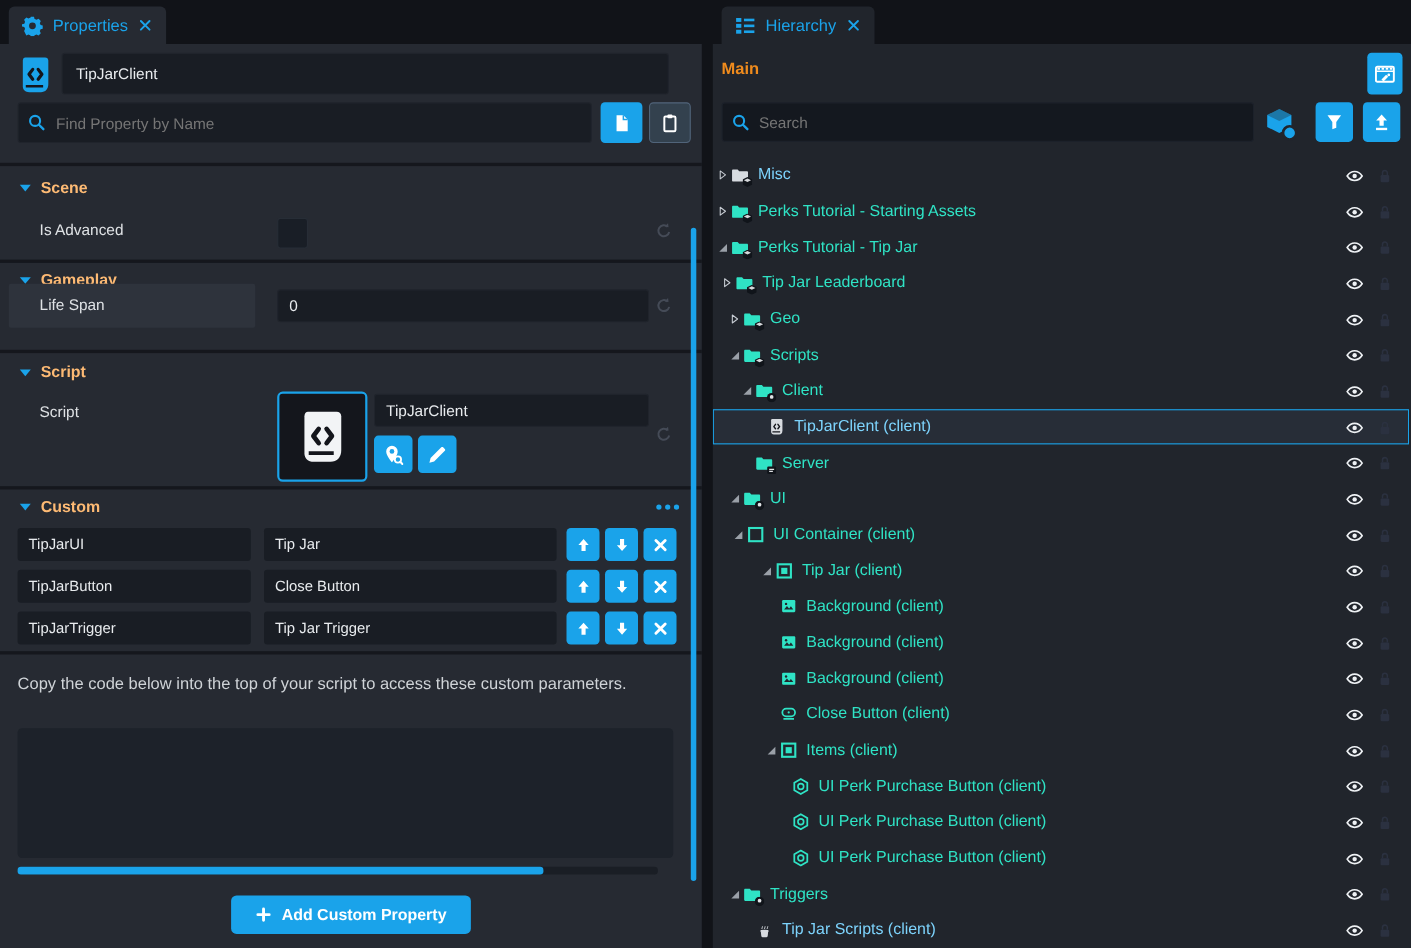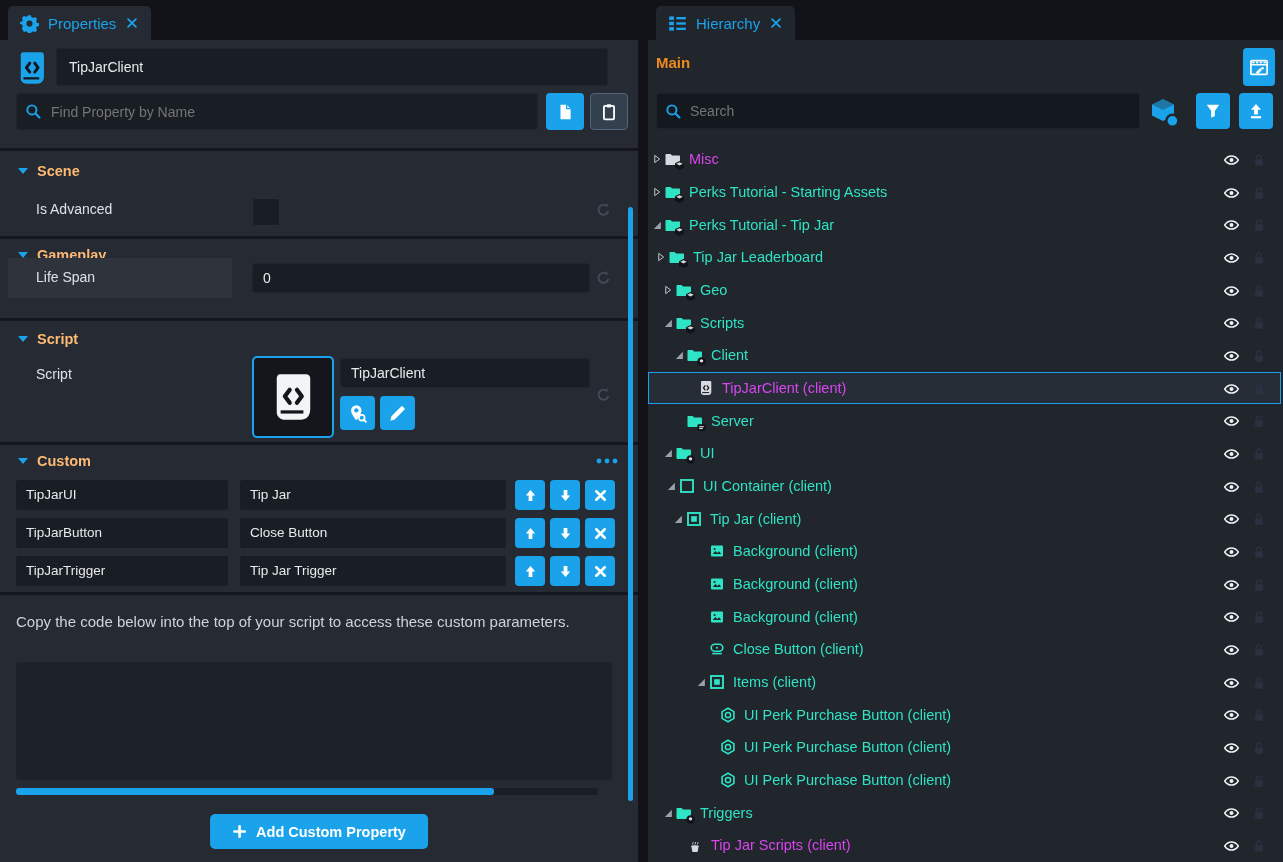--- a/index.html
+++ b/index.html
@@ -99,21 +99,21 @@
   .h-row{position:relative;height:32.68px;display:flex;align-items:center;box-sizing:border-box;
          border:1.5px solid transparent;cursor:pointer;}
   .h-row.selected{background:#272d37;border-color:#1aa3ea;}
   .tri{flex:0 0 12px;width:12px;height:12px;margin-right:2px;color:#c7ccd3;}
   .h-row .tri use{color:inherit;}
   .icon-wrap{position:relative;flex:0 0 16px;width:16px;height:16px;margin-right:8px;}
   .row-icon{width:16px;height:16px;}
   .badge{position:absolute;right:-3px;bottom:-3px;width:9px;height:9px;}
   .h-label{font-size:14.5px;white-space:nowrap;}
   .c-teal .row-icon,.c-teal .h-label{color:#2fe3c5;}
-  .c-white .row-icon,.c-white .h-label{color:#d946ef;}
+  .c-white .row-icon,.c-white .h-label{color:#7dd3fc;}
   .c-white .row-icon{color:#d7dbe0;}
   .eye{position:absolute;right:39px;top:8px;width:19px;height:16px;color:#eef1f4;cursor:pointer;}
   .lockic{position:absolute;right:14px;top:8px;width:14px;height:16px;color:#2b3140;cursor:pointer;}
 </style>
 </head>
 <body>
 
 <svg width="0" height="0" style="position:absolute">
   <defs>
     <symbol id="i-gear" viewBox="0 0 16 16">
@@ -707,21 +707,21 @@
 
           </span>
           <span class="h-label">UI Container (client)</span>
           <svg class="eye">
             <use href="#i-eye"></use>
           </svg>
           <svg class="lockic">
             <use href="#i-lock"></use>
           </svg>
         </div>
-        <div class="h-row c-teal" style="padding-left: 23px;">
+        <div class="h-row c-teal" style="padding-left: 42px;">
           <svg class="tri">
             <use href="#tri-open"></use>
           </svg>
           <span class="icon-wrap">
             <svg class="row-icon">
               <use href="#i-panel"></use>
             </svg>
 
           </span>
           <span class="h-label">Tip Jar (client)</span>

